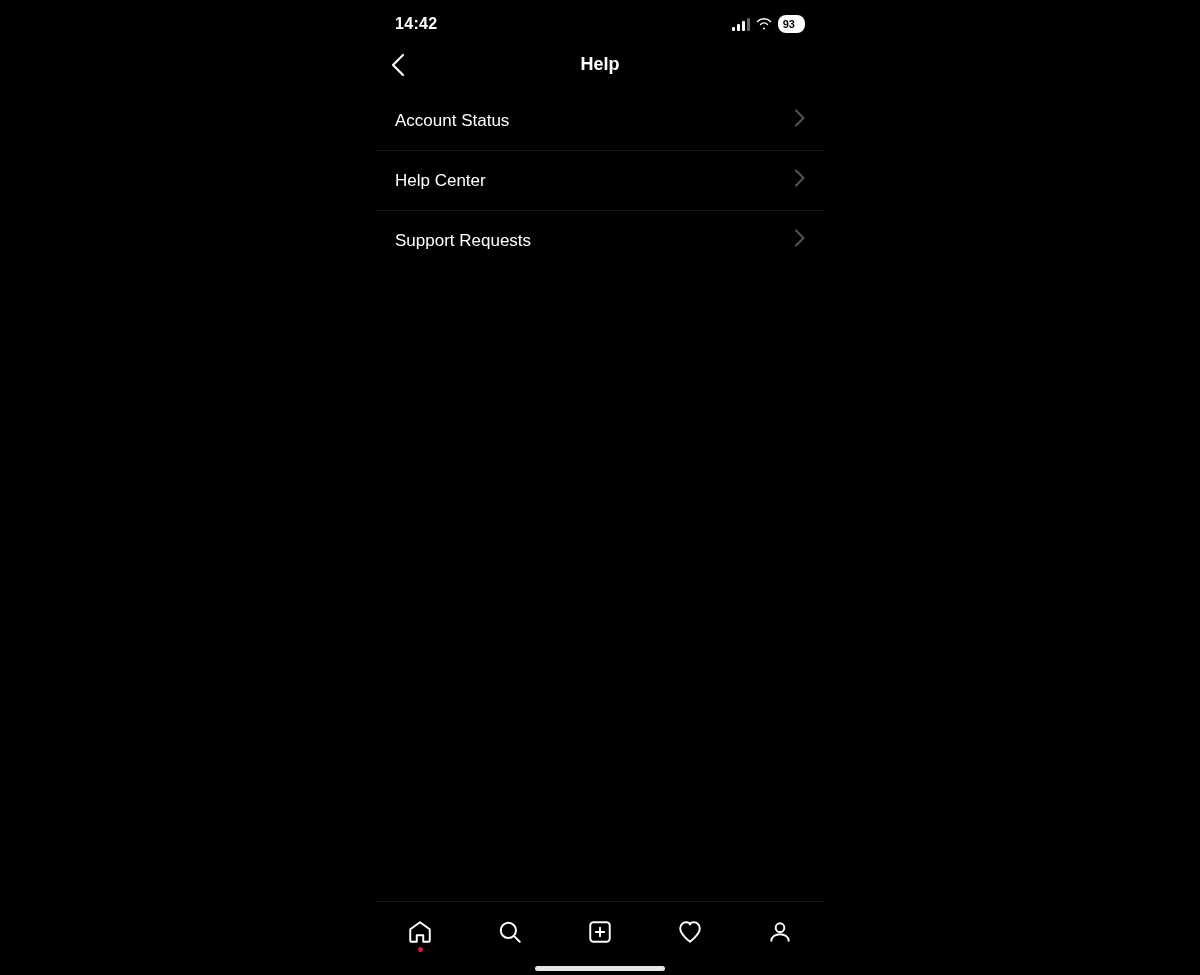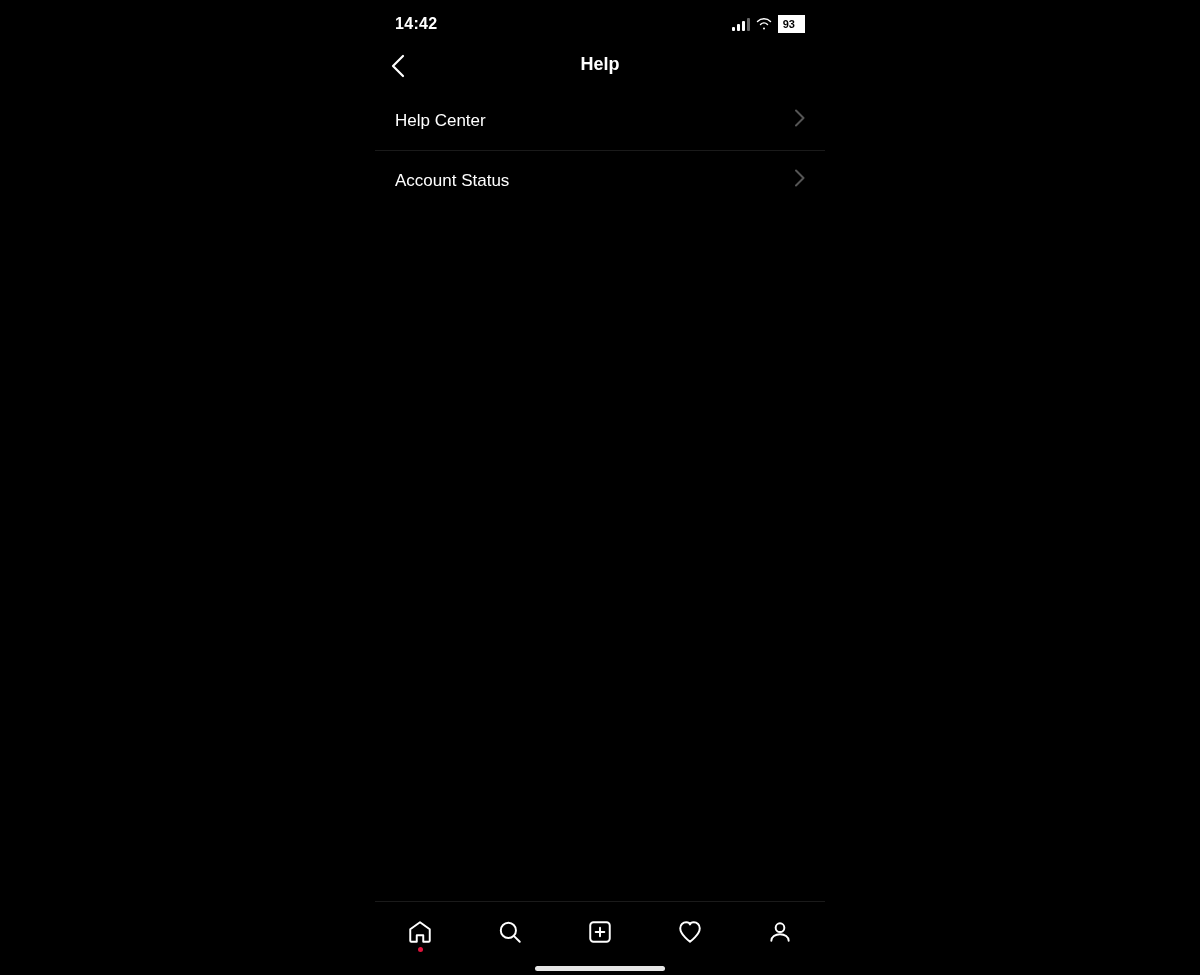--- a/index.html
+++ b/index.html
@@ -61,21 +61,21 @@
 
     .wifi-icon {
       color: #fff;
       font-size: 14px;
     }
 
     .battery-container {
       display: flex;
       align-items: center;
       background: #fff;
-      border-radius: 0;
+      border-radius: 8px;
       padding: 2px 5px;
       height: 18px;
       position: relative;
     }
 
     .battery-text {
       color: #000;
       font-size: 11px;
       font-weight: 600;
     }
@@ -84,20 +84,21 @@
       width: 3px;
       height: 8px;
       background: rgba(255,255,255,0.4);
       border-radius: 0 2px 2px 0;
       margin-left: 2px;
     }
 
     
     .nav-header {
       display: flex;
+      align-items: center;
       justify-content: center;
       padding: 10px 20px 16px;
       position: relative;
     }
 
     .back-button {
       position: absolute;
       left: 16px;
       color: #fff;
       font-size: 26px;
@@ -235,29 +236,37 @@
     <div class="back-button">
       <svg width="14" height="24" viewBox="0 0 14 24" fill="none" xmlns="http://www.w3.org/2000/svg">
         <path d="M12 2L2 12L12 22" stroke="white" stroke-width="2.2" stroke-linecap="round" stroke-linejoin="round"></path>
       </svg>
     </div>
     <span class="nav-title">Help</span>
   </div>
 
   <div class="menu-list">
     <div class="menu-item">
+      <span class="menu-item-label">Account Status</span>
+      <span class="chevron-icon">
+        <svg width="10" height="18" viewBox="0 0 10 18" fill="none" xmlns="http://www.w3.org/2000/svg">
+          <path d="M1 1.5L8.5 9L1 16.5" stroke="#555" stroke-width="2" stroke-linecap="round" stroke-linejoin="round"></path>
+        </svg>
+      </span>
+    </div>
+    <div class="menu-item">
       <span class="menu-item-label">Help Center</span>
       <span class="chevron-icon">
         <svg width="10" height="18" viewBox="0 0 10 18" fill="none" xmlns="http://www.w3.org/2000/svg">
           <path d="M1 1.5L8.5 9L1 16.5" stroke="#555" stroke-width="2" stroke-linecap="round" stroke-linejoin="round"></path>
         </svg>
       </span>
     </div>
     <div class="menu-item">
-      <span class="menu-item-label">Account Status</span>
+      <span class="menu-item-label">Support Requests</span>
       <span class="chevron-icon">
         <svg width="10" height="18" viewBox="0 0 10 18" fill="none" xmlns="http://www.w3.org/2000/svg">
           <path d="M1 1.5L8.5 9L1 16.5" stroke="#555" stroke-width="2" stroke-linecap="round" stroke-linejoin="round"></path>
         </svg>
       </span>
     </div>
   </div>
 
   <div class="bottom-nav">
 

